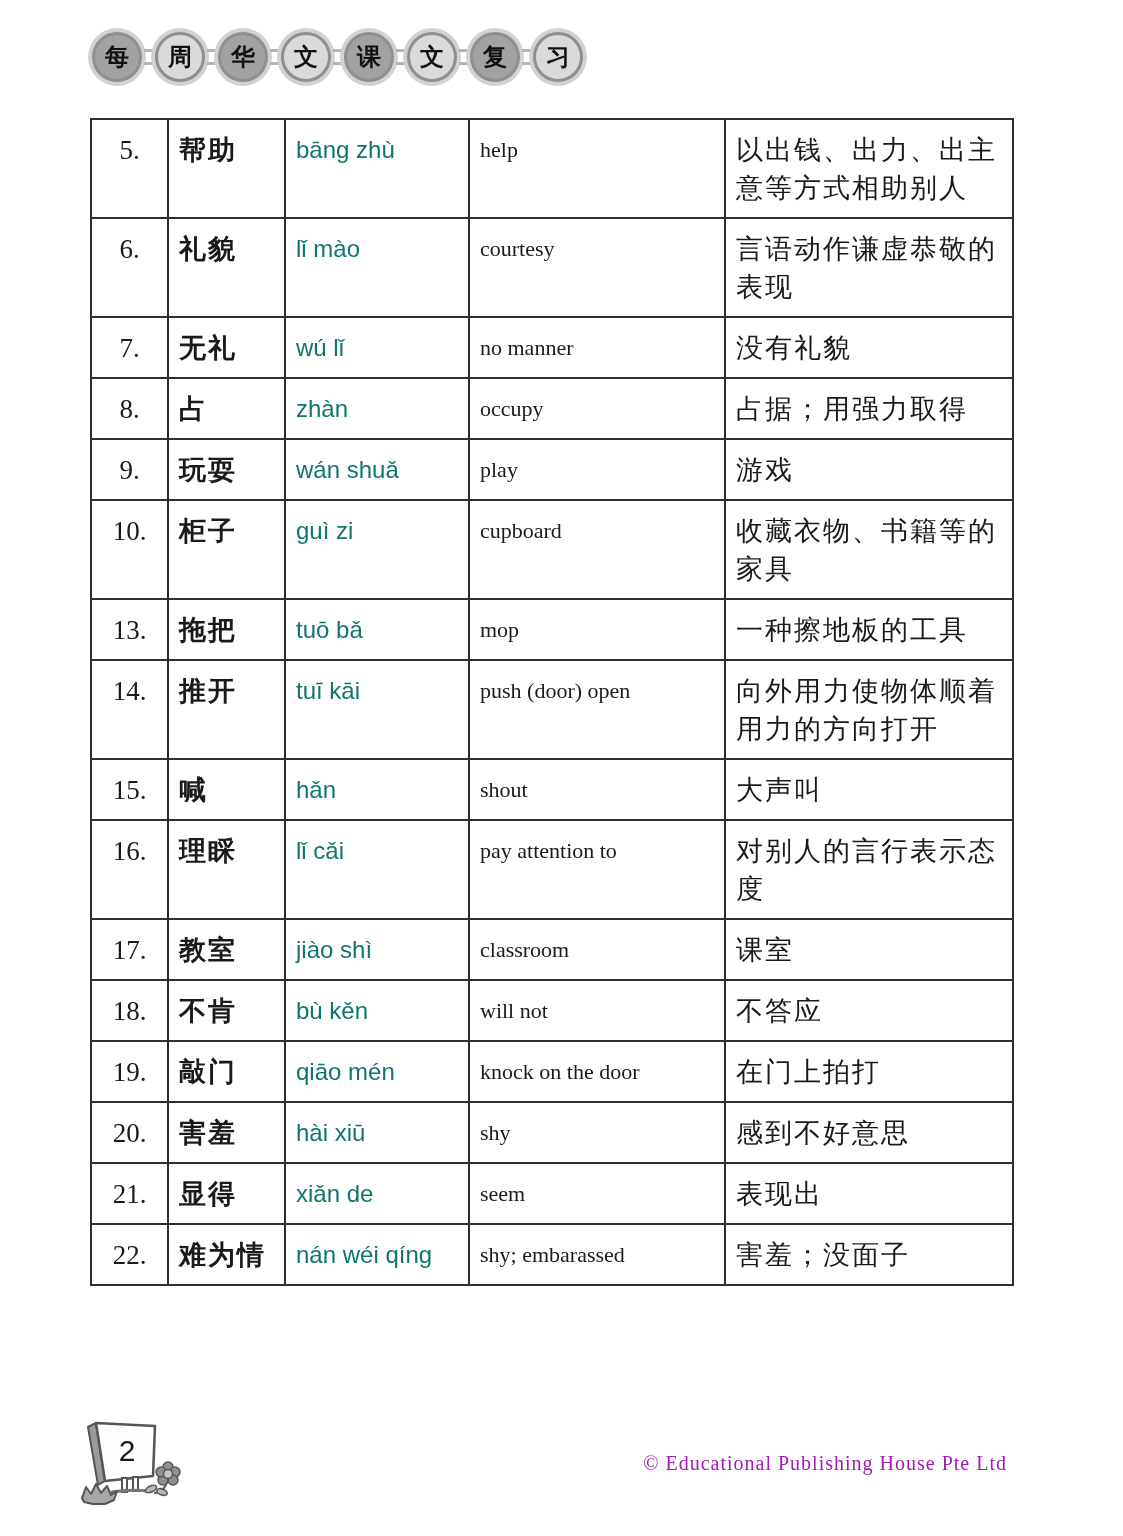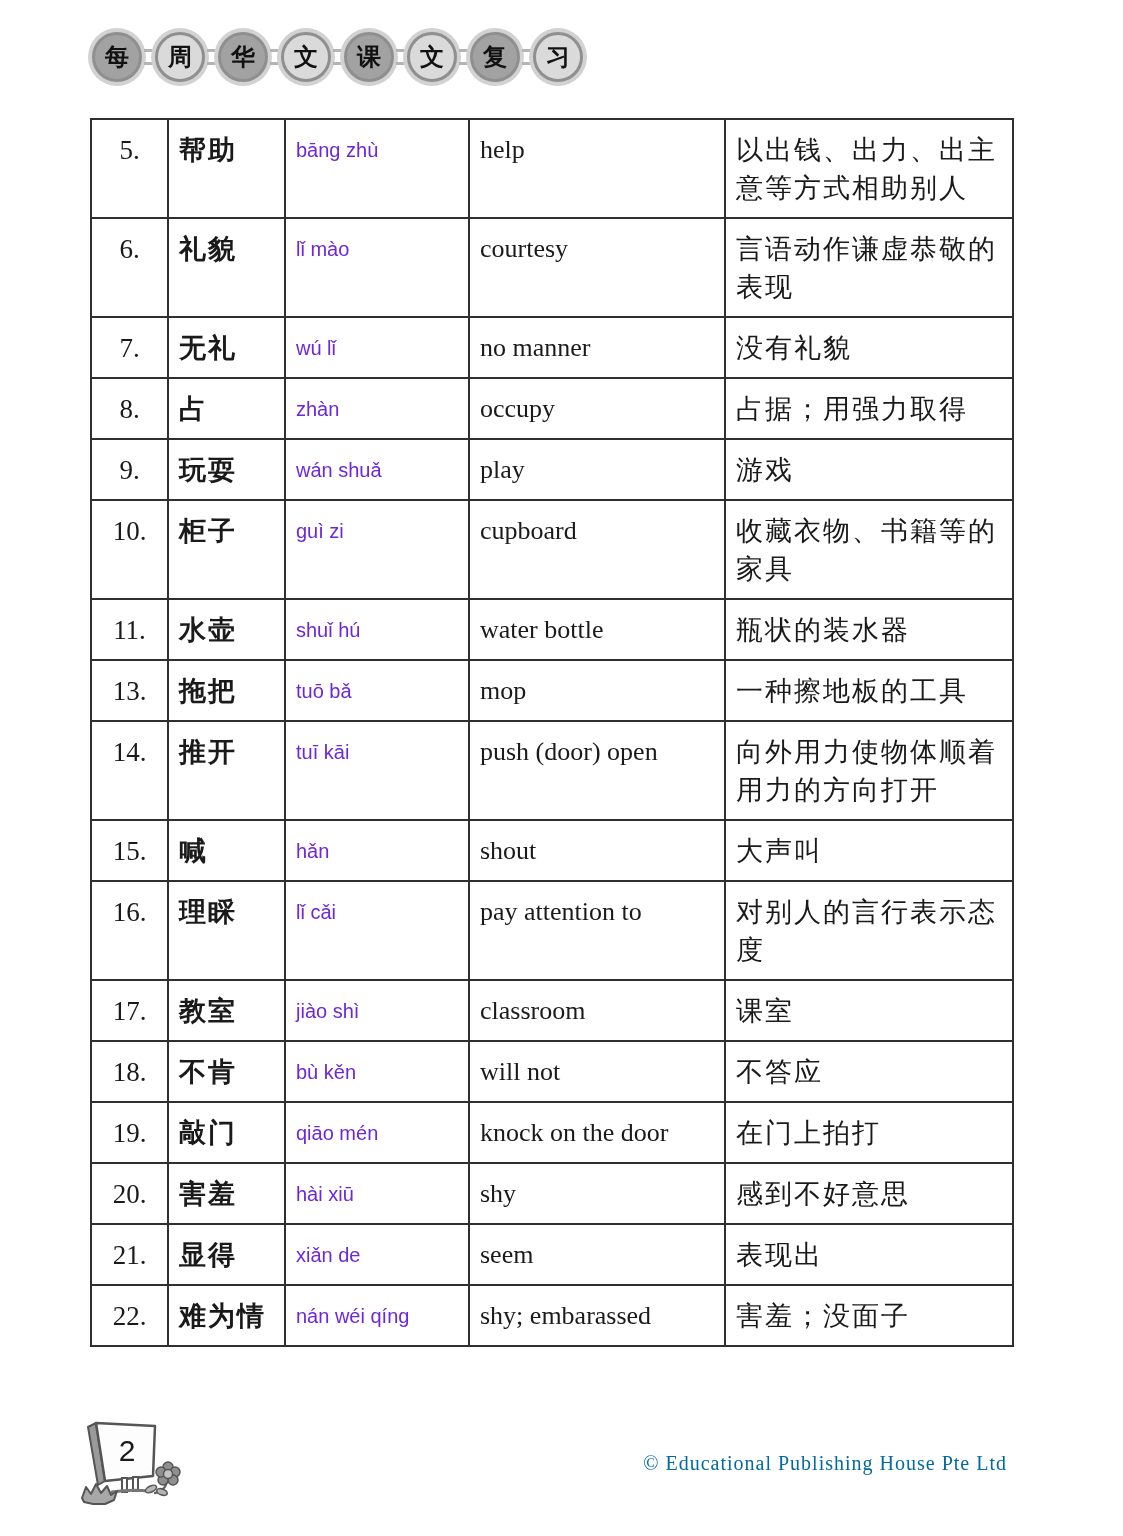--- a/index.html
+++ b/index.html
@@ -79,27 +79,27 @@
     font-family: "Liberation Serif", serif;
     font-size: 27px;
     letter-spacing: 2px;
     padding-left: 8px;
     padding-right: 4px;
     white-space: nowrap;
     font-weight: bold;
   }
   td.col-pinyin {
     font-family: "Liberation Sans", sans-serif;
-    font-size: 20px;
-    color: #6d28d9;
+    font-size: 24px;
+    color: #0f766e;
     padding-left: 12px;
   }
   td.col-english {
     font-family: "Liberation Serif", serif;
-    font-size: 26px;
+    font-size: 22px;
     padding-left: 12px;
   }
   td.col-definition {
     font-family: "Liberation Serif", serif;
     font-size: 27px;
     letter-spacing: 2px;
     padding-left: 10px;
     padding-right: 8px;
     word-break: break-all;
   }
@@ -112,21 +112,21 @@
     width: 200px;
     height: 141px;
   }
   .copyright {
     position: absolute;
     right: 116px;
     top: 1452px;
     font-family: "Liberation Serif", serif;
     font-size: 20px;
     letter-spacing: 1px;
-    color: #0369a1;
+    color: #a21caf;
     white-space: nowrap;
   }
 </style>
 </head>
 <body>
 
 <div class="header-chain" id="header-chain">
     <span class="chain-circle dark">每</span>
     <span class="chain-link"></span>
     <span class="chain-circle light">周</span>
@@ -189,27 +189,20 @@
         <td class="col-definition">游戏</td>
       </tr>
       <tr>
         <td class="col-num">10.</td>
         <td class="col-word">柜子</td>
         <td class="col-pinyin">guì zi</td>
         <td class="col-english">cupboard</td>
         <td class="col-definition">收藏衣物、书籍等的家具</td>
       </tr>
       <tr>
-        <td class="col-num">11.</td>
-        <td class="col-word">水壶</td>
-        <td class="col-pinyin">shuǐ hú</td>
-        <td class="col-english">water bottle</td>
-        <td class="col-definition">瓶状的装水器</td>
-      </tr>
-      <tr>
         <td class="col-num">13.</td>
         <td class="col-word">拖把</td>
         <td class="col-pinyin">tuō bǎ</td>
         <td class="col-english">mop</td>
         <td class="col-definition">一种擦地板的工具</td>
       </tr>
       <tr>
         <td class="col-num">14.</td>
         <td class="col-word">推开</td>
         <td class="col-pinyin">tuī kāi</td>

